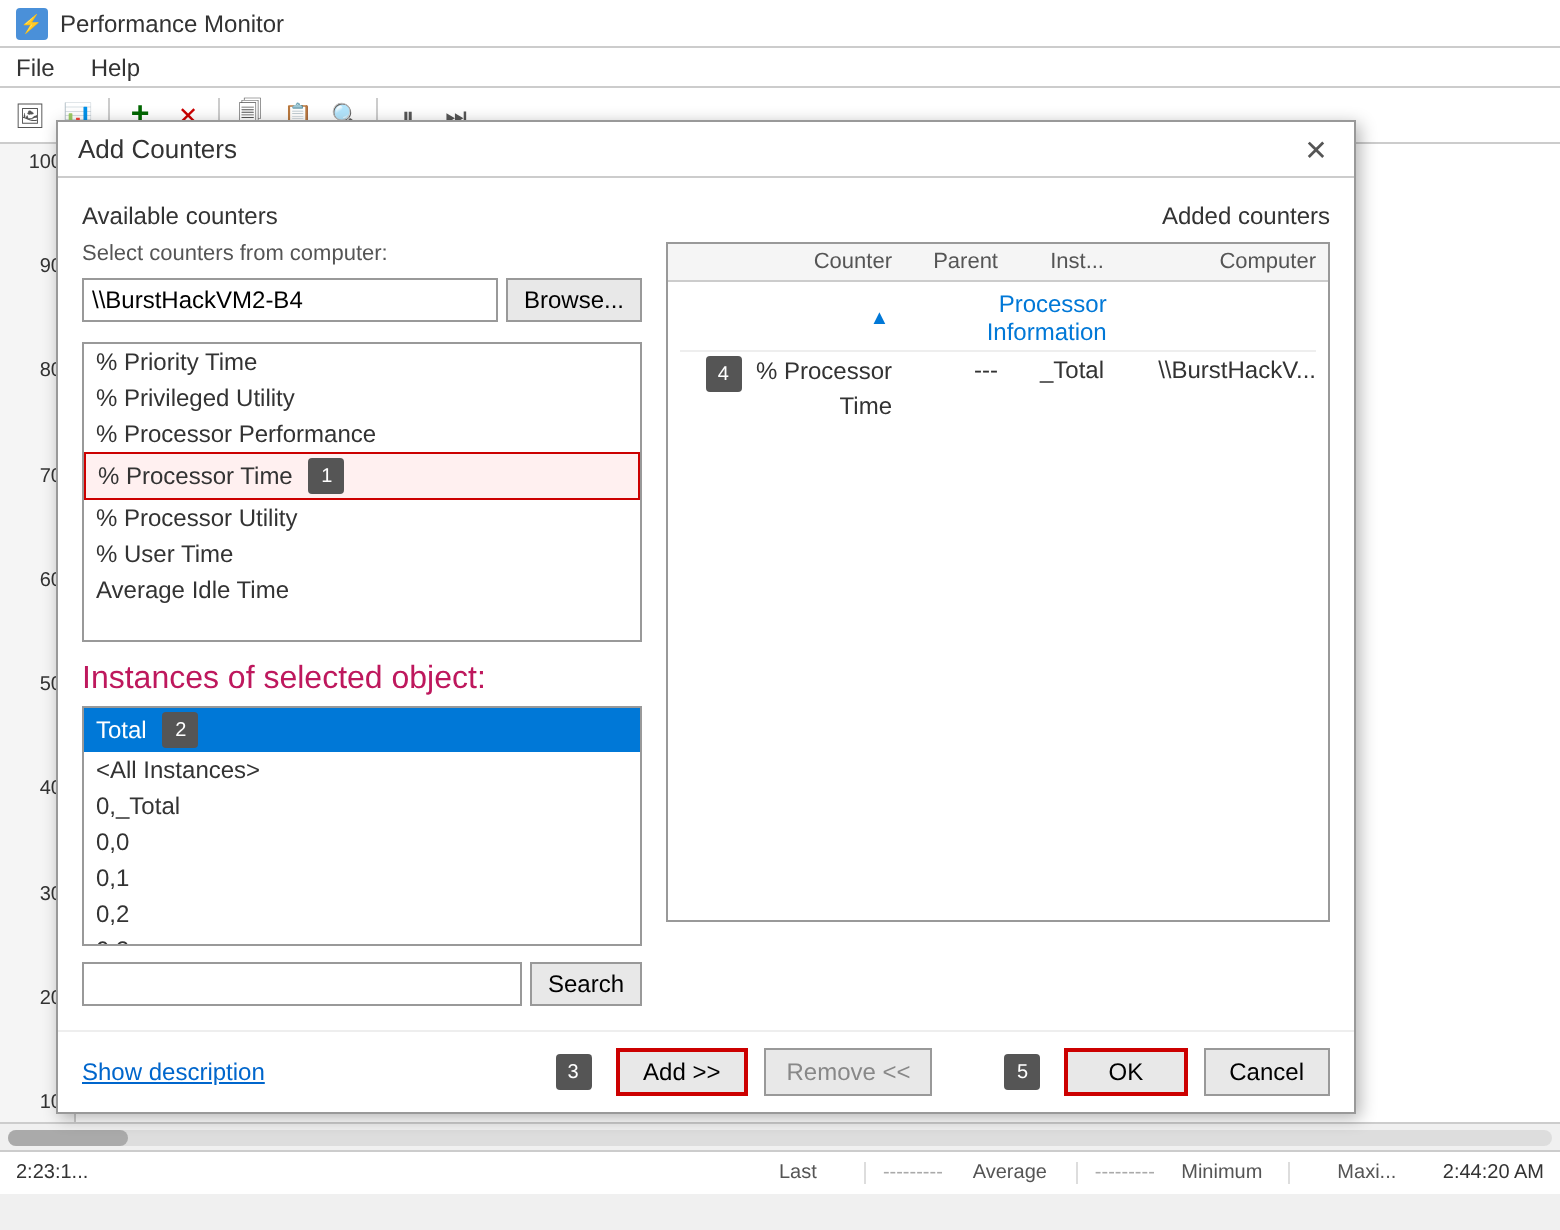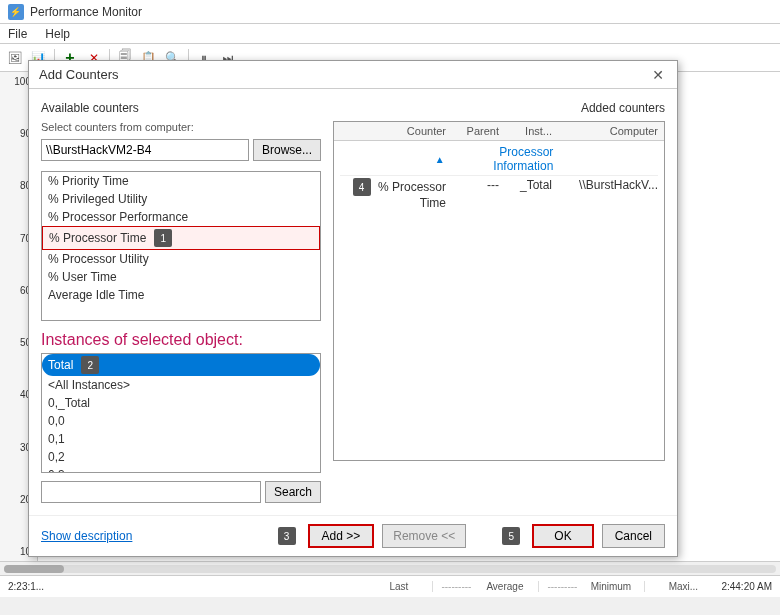--- a/index.html
+++ b/index.html
@@ -208,21 +208,20 @@
     }
     .instance-item {
       padding: 2px 6px;
       font-size: 12px;
       color: #333;
       cursor: pointer;
     }
     .instance-item.selected {
       background: #0078d7;
       color: white;
-      border-radius: 11px;
     }
 
     .search-row {
       display: flex;
       gap: 4px;
     }
     .search-btn {
       height: 22px;
       padding: 0 8px;
       border: 1px solid #999;

